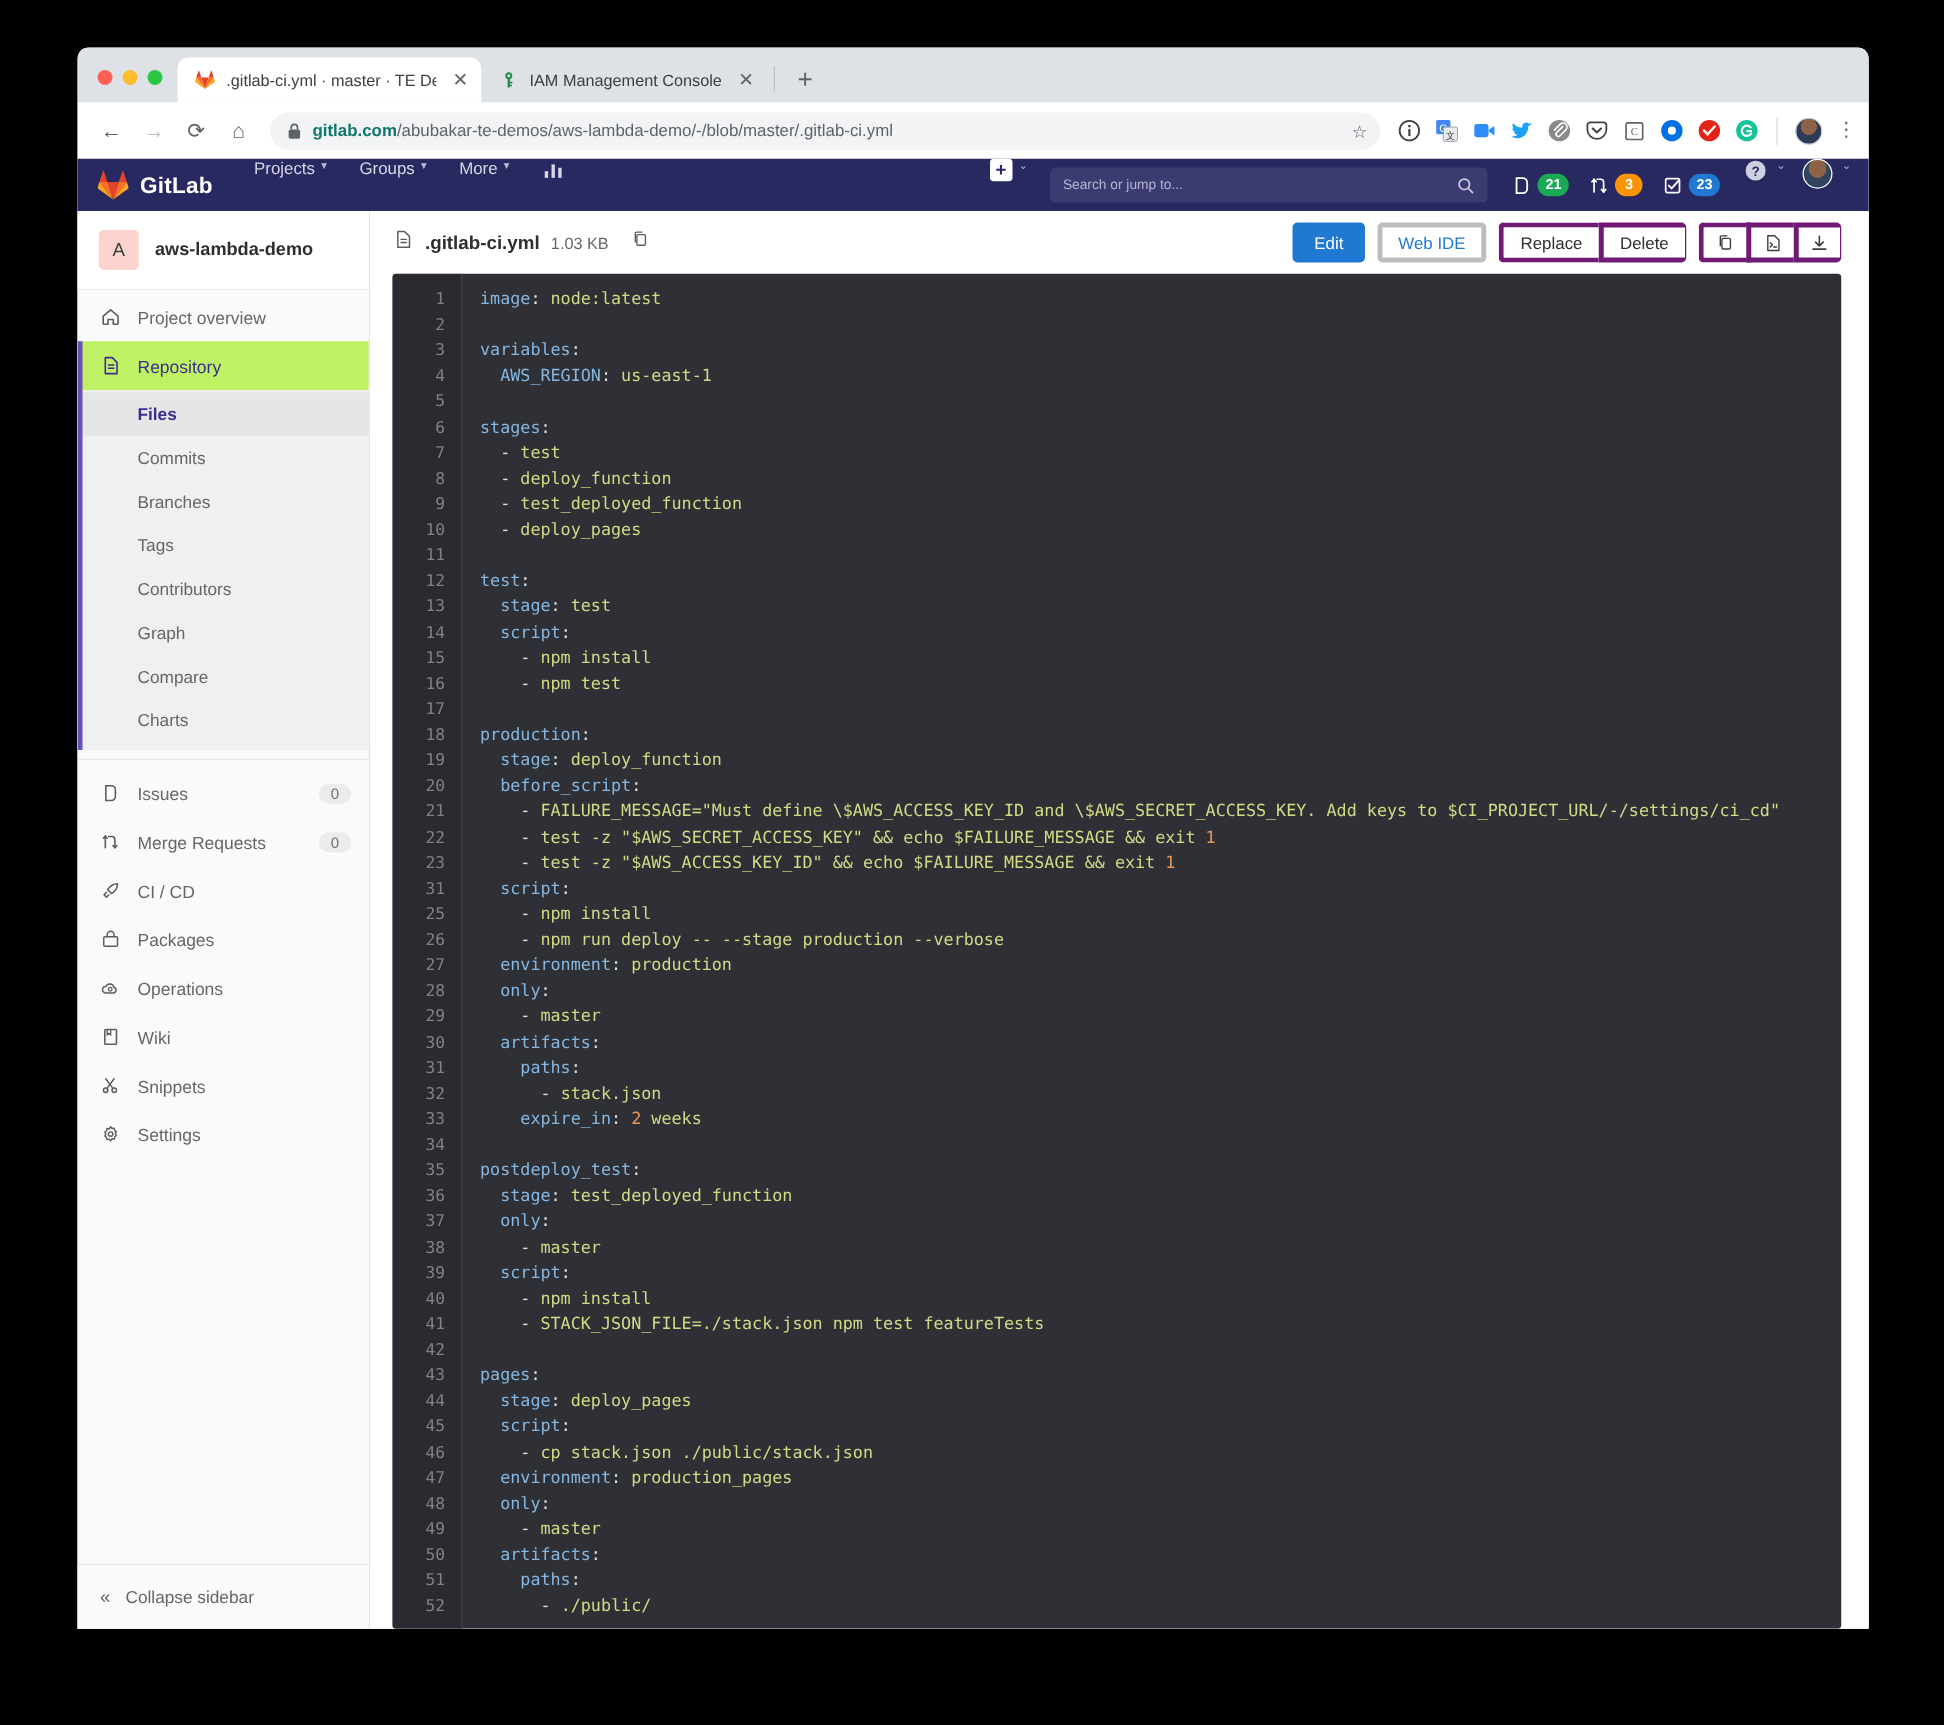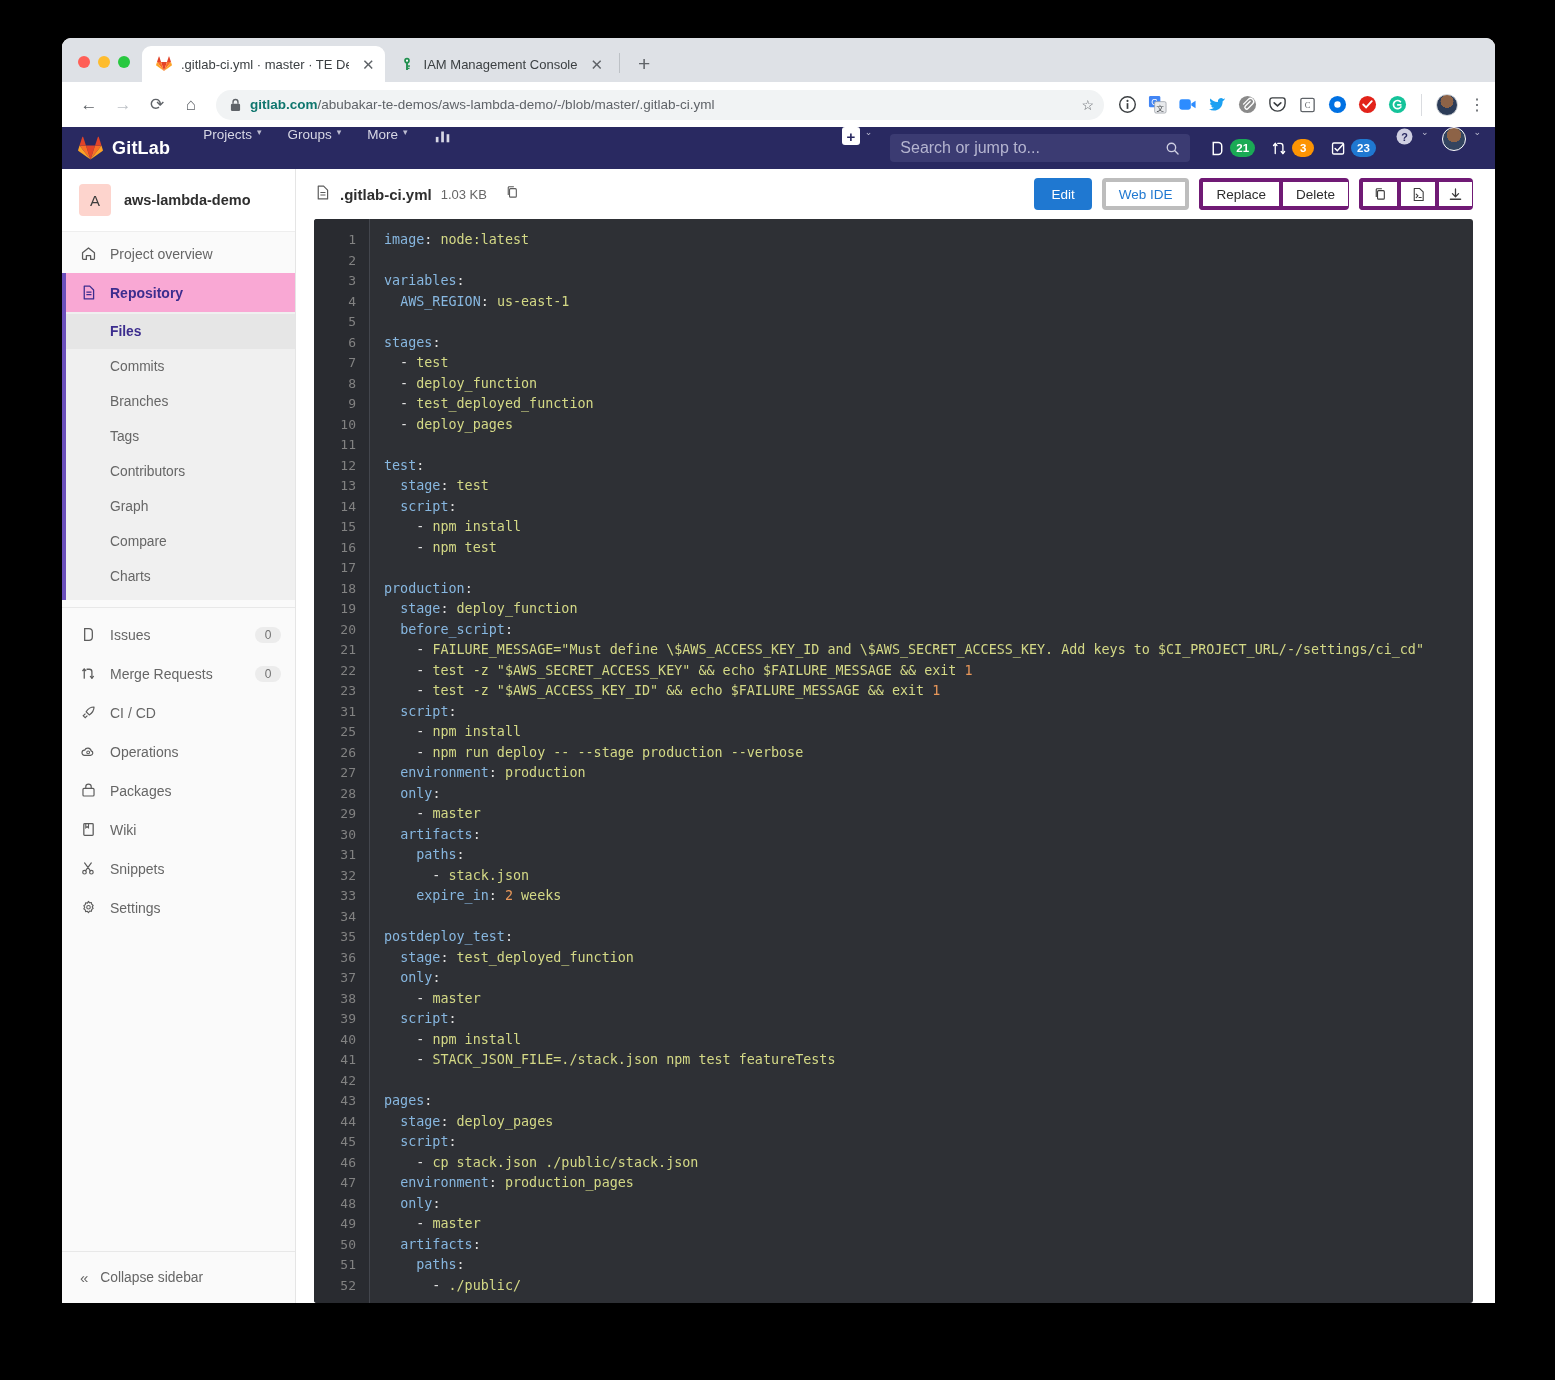--- a/index.html
+++ b/index.html
@@ -82,23 +82,23 @@
     align-items: flex-start; gap: 5px; height: 42px;
   }
   .caret { font-size: 9px; opacity: .85; }
   .gl-spacer { flex: 1; }
   .gl-plus {
     width: 18px; height: 18px; background: #fff; border-radius: 3px; color: #292961;
     display: flex; align-items: center; justify-content: center;
     font-size: 15px; font-weight: bold; line-height: 1;
   }
   .searchbox {
-    width: 300px; height: 28px; background: #3b3b72; border-radius: 4px;
+    width: 350px; height: 28px; background: #3b3b72; border-radius: 4px;
     display: flex; align-items: center; padding: 0 10px; margin-left: 18px;
-    color: #b5b5d0; font-size: 16px; gap: 8px;
+    color: #b5b5d0; font-size: 11px; gap: 8px;
   }
   .searchbox .ph { flex: 1; }
   .gl-right { display: flex; align-items: center; gap: 6px; margin-left: 14px; }
   .counter { display: flex; align-items: center; gap: 4px; padding: 0 5px; }
   .badge {
     min-width: 22px; height: 18px; border-radius: 9px; color: #fff;
     font-size: 11.5px; font-weight: 600; display: flex; align-items: center;
     justify-content: center; padding: 0 6px;
   }
   .avatar-gl {
@@ -125,21 +125,21 @@
   }
   .proj-name { font-size: 14.5px; font-weight: 600; color: #2e2e2e; }
   .nav-scroll { flex: 1; overflow: hidden; padding-top: 2px; }
   .nav-item {
     display: flex; align-items: center; gap: 13px; padding: 11px 14px 11px 18px;
     font-size: 14px; color: #666; position: relative;
   }
   .nav-item .ico { width: 17px; height: 17px; display:flex; align-items:center; justify-content:center; flex:0 0 auto; color:#5c5c5c; }
   .nav-item .lbl { flex: 1; }
   .nav-item.active {
-    background: #f9a8d4; color: #3c2d8e; font-weight: 700;
+    background: #bef264; color: #3c2d8e; font-weight: 400;
   }
   .nav-item.active .ico { color: #3c2d8e; }
   .nav-item.active::before {
     content:""; position:absolute; left:0; top:0; bottom:0; width:4px; background:#6b4fbb;
   }
   .nav-count {
     background: #ececec; color: #707070; font-size: 12px; border-radius: 10px;
     padding: 1px 9px; min-width: 26px; text-align:center;
   }
   .subnav { background: #f0f0f0; padding: 2px 0 6px; position: relative; }
@@ -460,35 +460,35 @@
                 <path d="M16.5 3.5c-4 0-7 2-9.3 5.6l3.7 3.7C14.5 10.5 16.5 7.5 16.5 3.5z" fill="none" stroke="currentColor" stroke-width="1.4" stroke-linejoin="round"></path>
                 <path d="M6.4 11.3l-2.6 2.6 2.3 2.3 2.6-2.6" fill="none" stroke="currentColor" stroke-width="1.4"></path>
               </svg>
           </span>
           <span class="lbl">CI / CD</span>
         </div>
 
         <div class="nav-item">
           <span class="ico">
             <svg width="17" height="17" viewBox="0 0 20 20">
+                <rect x="3.5" y="7.5" width="13" height="9" rx="1.2" fill="none" stroke="currentColor" stroke-width="1.4"></rect>
+                <path d="M6.8 7.5V5.6a3.2 3.2 0 016.4 0v1.9" fill="none" stroke="currentColor" stroke-width="1.4"></path>
+              </svg>
+          </span>
+          <span class="lbl">Packages</span>
+        </div>
+
+        <div class="nav-item">
+          <span class="ico">
+            <svg width="17" height="17" viewBox="0 0 20 20">
                 <path d="M5.2 14.5a3 3 0 01.3-6 4 4 0 017.6.7 2.7 2.7 0 01-.6 5.3z" fill="none" stroke="currentColor" stroke-width="1.4"></path>
                 <circle cx="9.6" cy="11" r="1.7" fill="none" stroke="currentColor" stroke-width="1.2"></circle>
               </svg>
           </span>
           <span class="lbl">Operations</span>
-        </div>
-
-        <div class="nav-item">
-          <span class="ico">
-            <svg width="17" height="17" viewBox="0 0 20 20">
-                <rect x="3.5" y="7.5" width="13" height="9" rx="1.2" fill="none" stroke="currentColor" stroke-width="1.4"></rect>
-                <path d="M6.8 7.5V5.6a3.2 3.2 0 016.4 0v1.9" fill="none" stroke="currentColor" stroke-width="1.4"></path>
-              </svg>
-          </span>
-          <span class="lbl">Packages</span>
         </div>
 
         <div class="nav-item">
           <span class="ico">
             <svg width="17" height="17" viewBox="0 0 20 20">
                 <rect x="4.5" y="3" width="11" height="14" rx="1" fill="none" stroke="currentColor" stroke-width="1.5"></rect>
                 <path d="M10 3v5l-1.6-1.3L6.8 8V3" fill="none" stroke="currentColor" stroke-width="1.3"></path>
               </svg>
           </span>
           <span class="lbl">Wiki</span>

